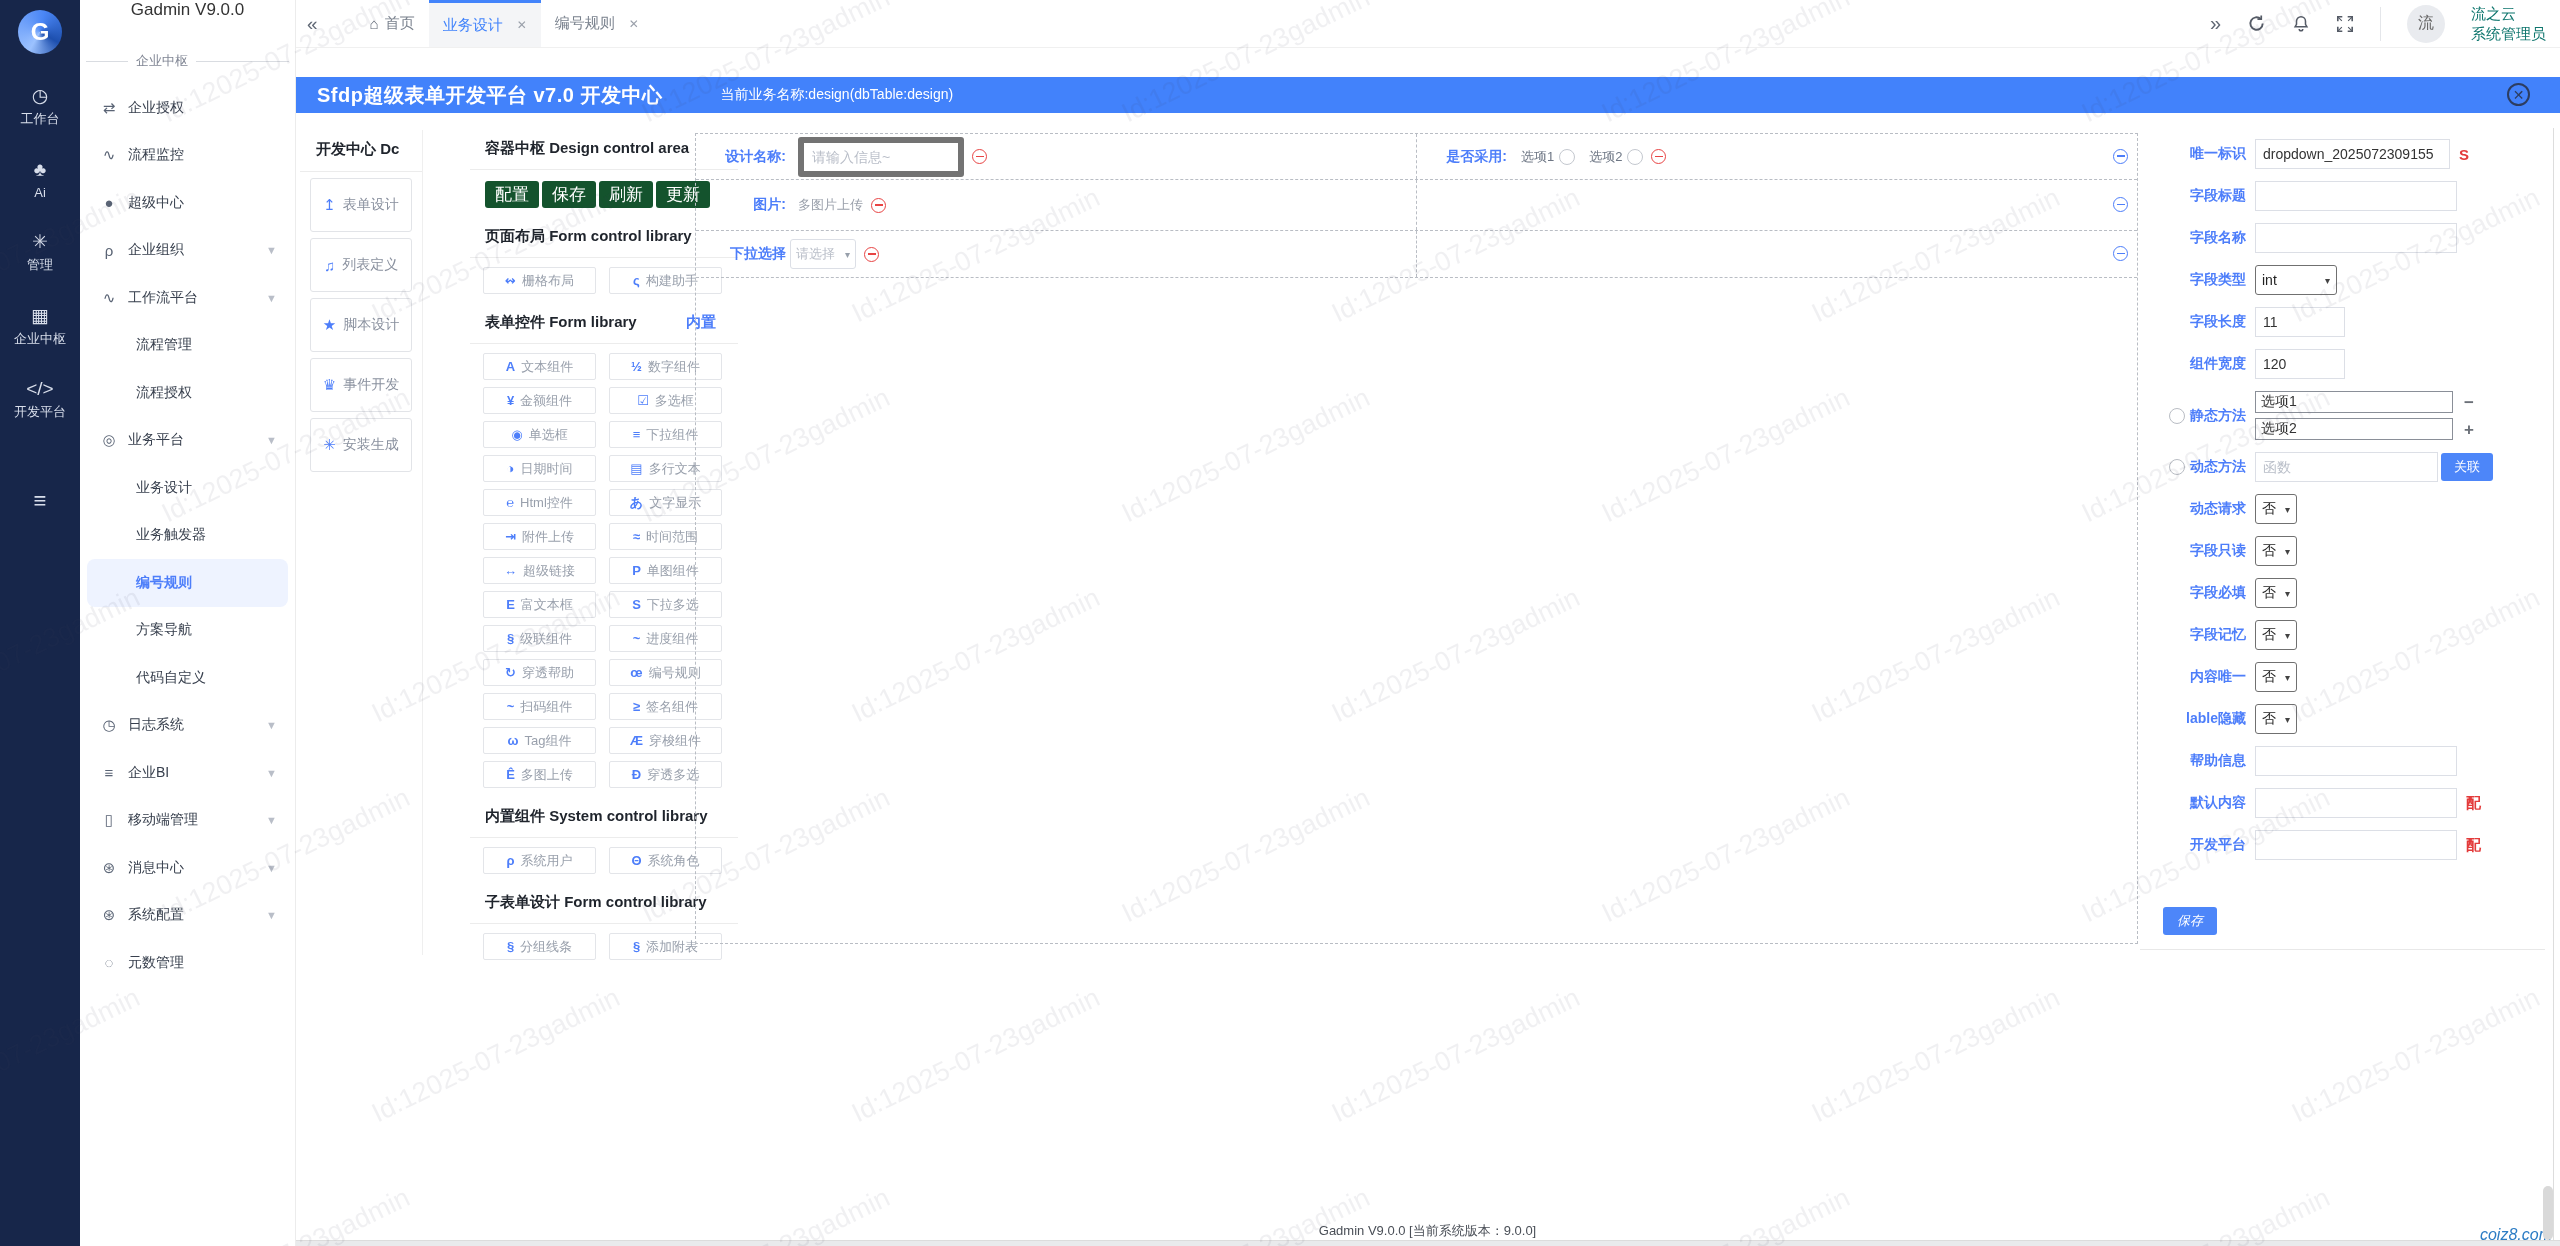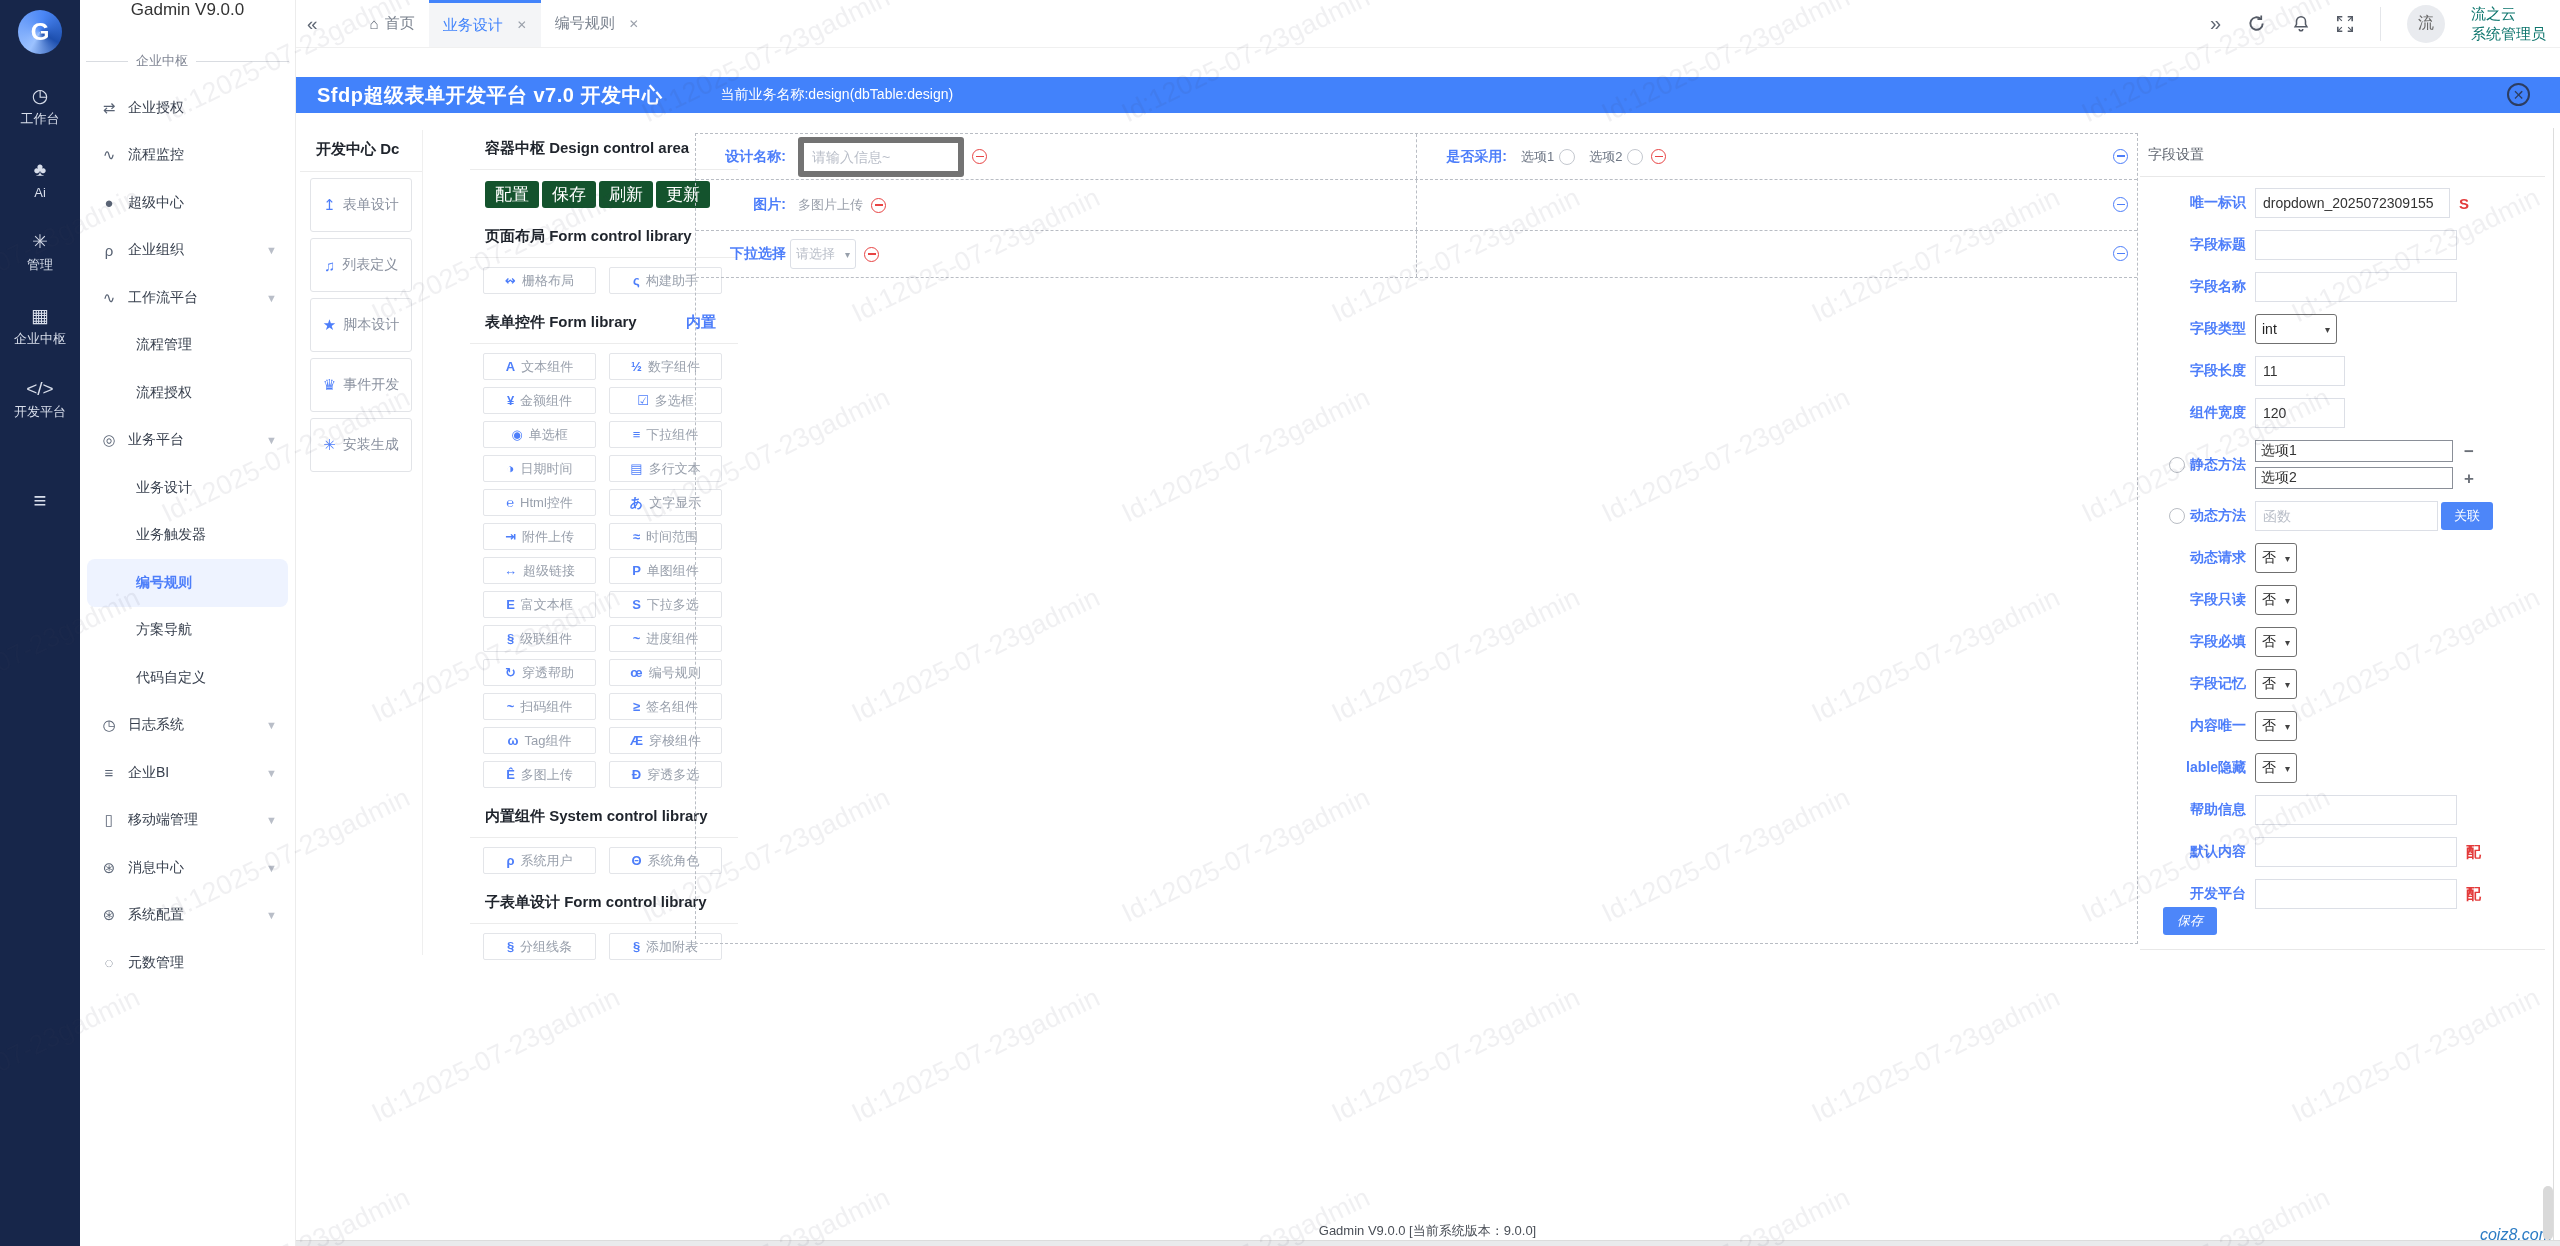--- a/index.html
+++ b/index.html
@@ -580,21 +580,20 @@
         <span class="cv">▾</span>
       </span>
       <span class="minus ml8"></span>
     </div>
     <div class="c-cell right"></div>
     <span class="minus blue row-del"></span>
   </div>
 </div>
 
 <div id="fs-panel">
-  <div id="fs-title">字段设置</div>
   <div id="fs-rows">
       <div class="fs-row">
         <span class="fs-label">唯一标识</span>
         <div class="fs-ctl">
           <input class="fs-input" value="dropdown_2025072309155" style="width: 195px;">
           <span class="fs-suffix">S</span>
         </div>
       </div>
       <div class="fs-row">
         <span class="fs-label">字段标题</span>

